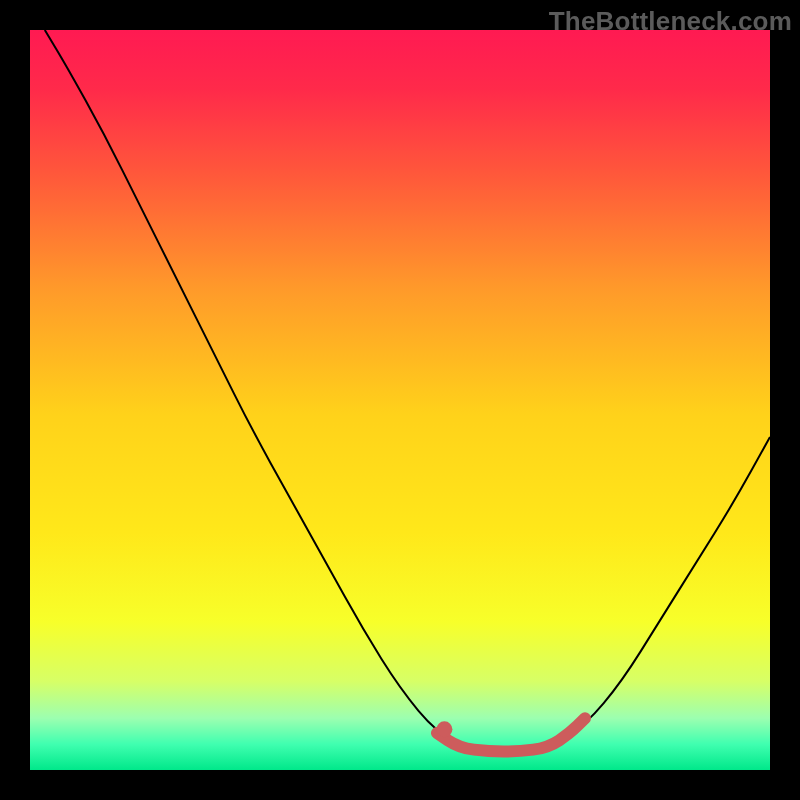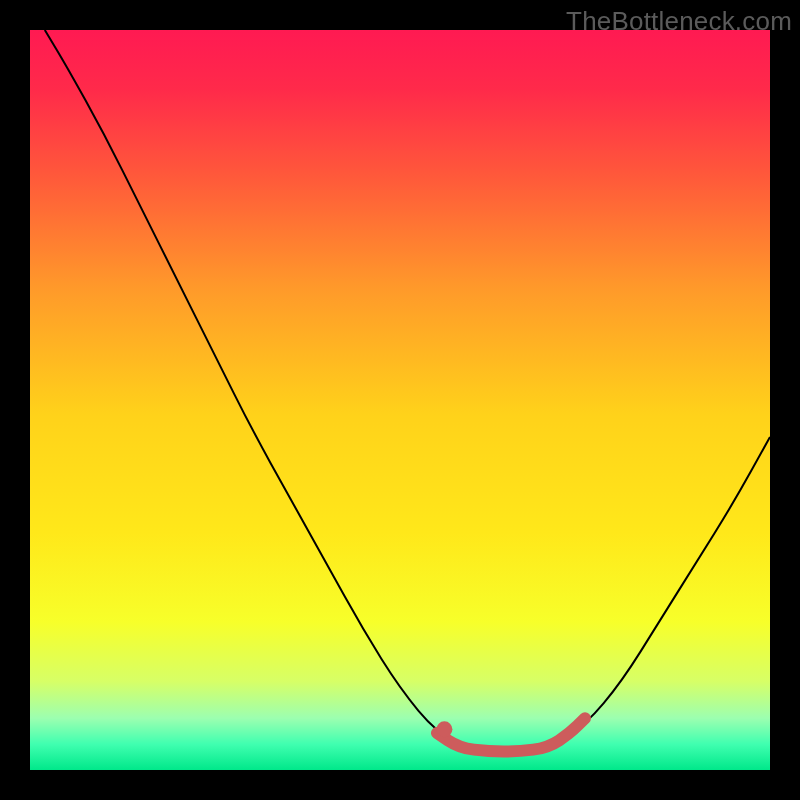--- a/index.html
+++ b/index.html
@@ -10,21 +10,21 @@
     background: #000;
     position: relative;
   }
   .watermark {
     position: absolute;
     top: 6px;
     right: 8px;
     color: #5b5b5b;
     font-family: Arial, Helvetica, sans-serif;
     font-size: 26px;
-    font-weight: 400;
+    font-weight: 700;
     letter-spacing: 0.2px;
     z-index: 20;
   }
   .plot-area {
     position: absolute;
     left: 30px;
     top: 30px;
     width: 740px;
     height: 740px;
     overflow: hidden;

